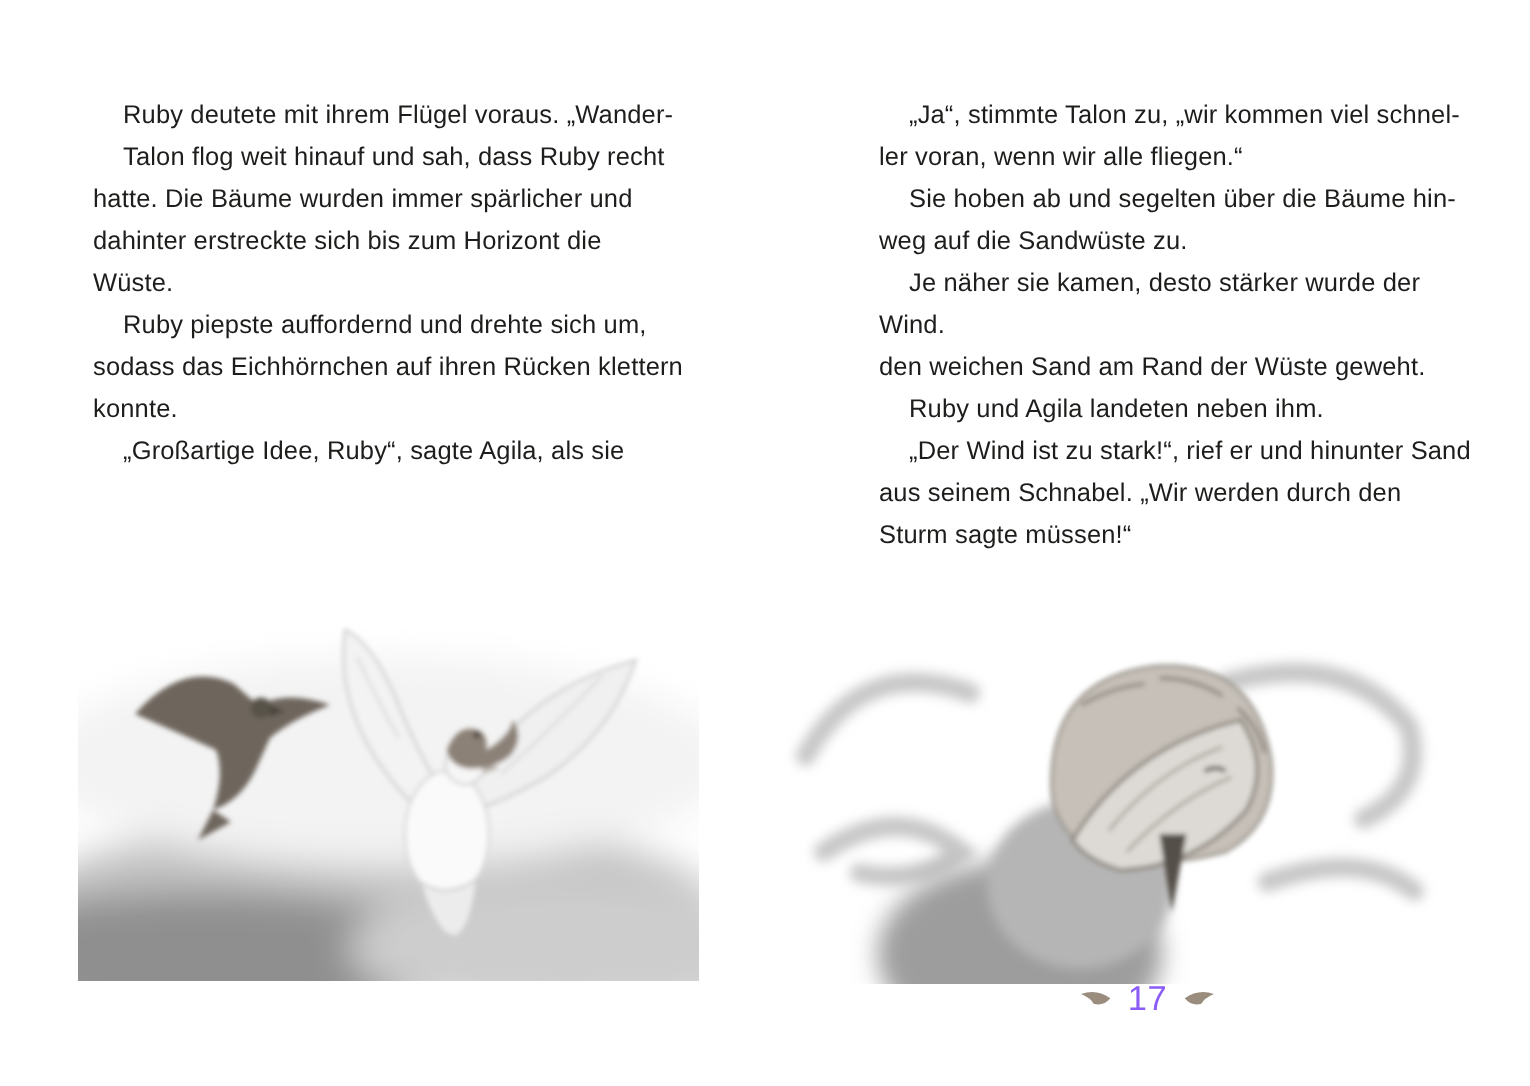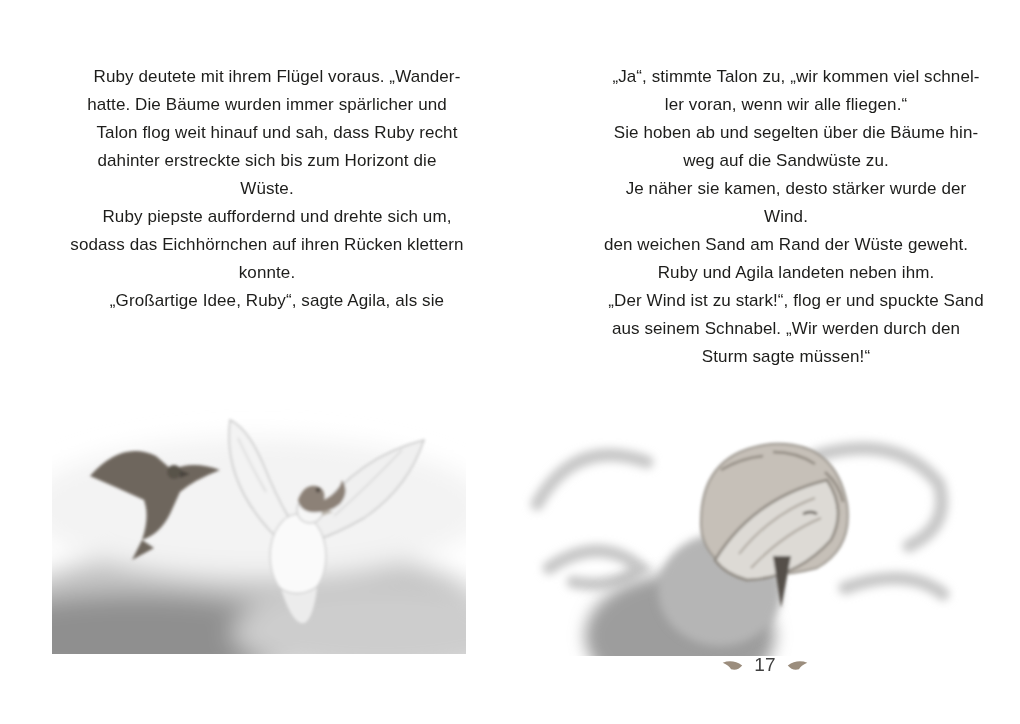--- a/index.html
+++ b/index.html
@@ -26,54 +26,54 @@
   .page.right{left:510px;}
 
   .page-text{
     position:absolute;top:63px;
     font-size:17px;line-height:28px;
     letter-spacing:.1px;
     white-space:nowrap;
   }
   .page.left  .page-text{left:62px;width:410px;}
   .page.right .page-text{left:76px;width:400px;}
-  .line{height:28px;text-align:center;}
+  .line{height:28px;}
   .line.indent{padding-left:20px;}
 
   .illustration{position:absolute;}
   .illo-left{left:52px;top:388px;width:414px;height:266px;}
   .illo-right{left:515px;top:418px;width:448px;height:238px;}
   .illustration svg{width:100%;height:100%;display:block;}
 
   .footer{
     position:absolute;left:0;right:0;top:651px;
     display:flex;align-items:center;justify-content:center;gap:10px;
     height:28px;
   }
-  .page-number{font-size:19px;color:#404040;letter-spacing:.3px;}
+  .page-number{font-size:23px;color:#8b5cf6;letter-spacing:.3px;}
   .leaf{width:24px;height:13px;display:block;}
 </style>
 </head>
 <body>
 
 <div class="spread">
 
   <div class="crop tl"></div>
   <div class="crop tc"></div>
   <div class="crop tr"></div>
   <div class="crop bl"></div>
   <div class="crop bc"></div>
   <div class="crop br"></div>
   <div class="gutter"></div>
 
   <div class="page left">
     <div class="page-text">
       <div class="line indent">Ruby deutete mit ihrem Flügel voraus. „Wander-</div>
+      <div class="line indent">Talon flog weit hinauf und sah, dass Ruby recht</div>
       <div class="line">hatte. Die Bäume wurden immer spärlicher und</div>
-      <div class="line indent">Talon flog weit hinauf und sah, dass Ruby recht</div>
       <div class="line">dahinter erstreckte sich bis zum Horizont die</div>
       <div class="line">Wüste.</div>
       <div class="line indent">Ruby piepste auffordernd und drehte sich um,</div>
       <div class="line">sodass das Eichhörnchen auf ihren Rücken klettern</div>
       <div class="line">konnte.</div>
       <div class="line indent">„Großartige Idee, Ruby“, sagte Agila, als sie</div>
     </div>
 
     <div class="illustration illo-left">
       <svg viewBox="0 0 414 266" xmlns="http://www.w3.org/2000/svg">
@@ -128,21 +128,21 @@
   <div class="page right">
     <div class="page-text">
       <div class="line indent">„Ja“, stimmte Talon zu, „wir kommen viel schnel-</div>
       <div class="line">ler voran, wenn wir alle fliegen.“</div>
       <div class="line indent">Sie hoben ab und segelten über die Bäume hin-</div>
       <div class="line">weg auf die Sandwüste zu.</div>
       <div class="line indent">Je näher sie kamen, desto stärker wurde der</div>
       <div class="line">Wind.</div>
       <div class="line">den weichen Sand am Rand der Wüste geweht.</div>
       <div class="line indent">Ruby und Agila landeten neben ihm.</div>
-      <div class="line indent">„Der Wind ist zu stark!“, flog er und spuckte Sand</div>
+      <div class="line indent">„Der Wind ist zu stark!“, rief er und hinunter Sand</div>
       <div class="line">aus seinem Schnabel. „Wir werden durch den</div>
       <div class="line">Sturm sagte müssen!“</div>
     </div>
 
     <div class="illustration illo-right" style="left:5px;top:418px;">
       <svg viewBox="0 0 448 238" xmlns="http://www.w3.org/2000/svg">
         <defs>
           <filter id="rb8" x="-40%" y="-40%" width="180%" height="180%">
               <feGaussianBlur stdDeviation="8"></feGaussianBlur>
             </filter>

